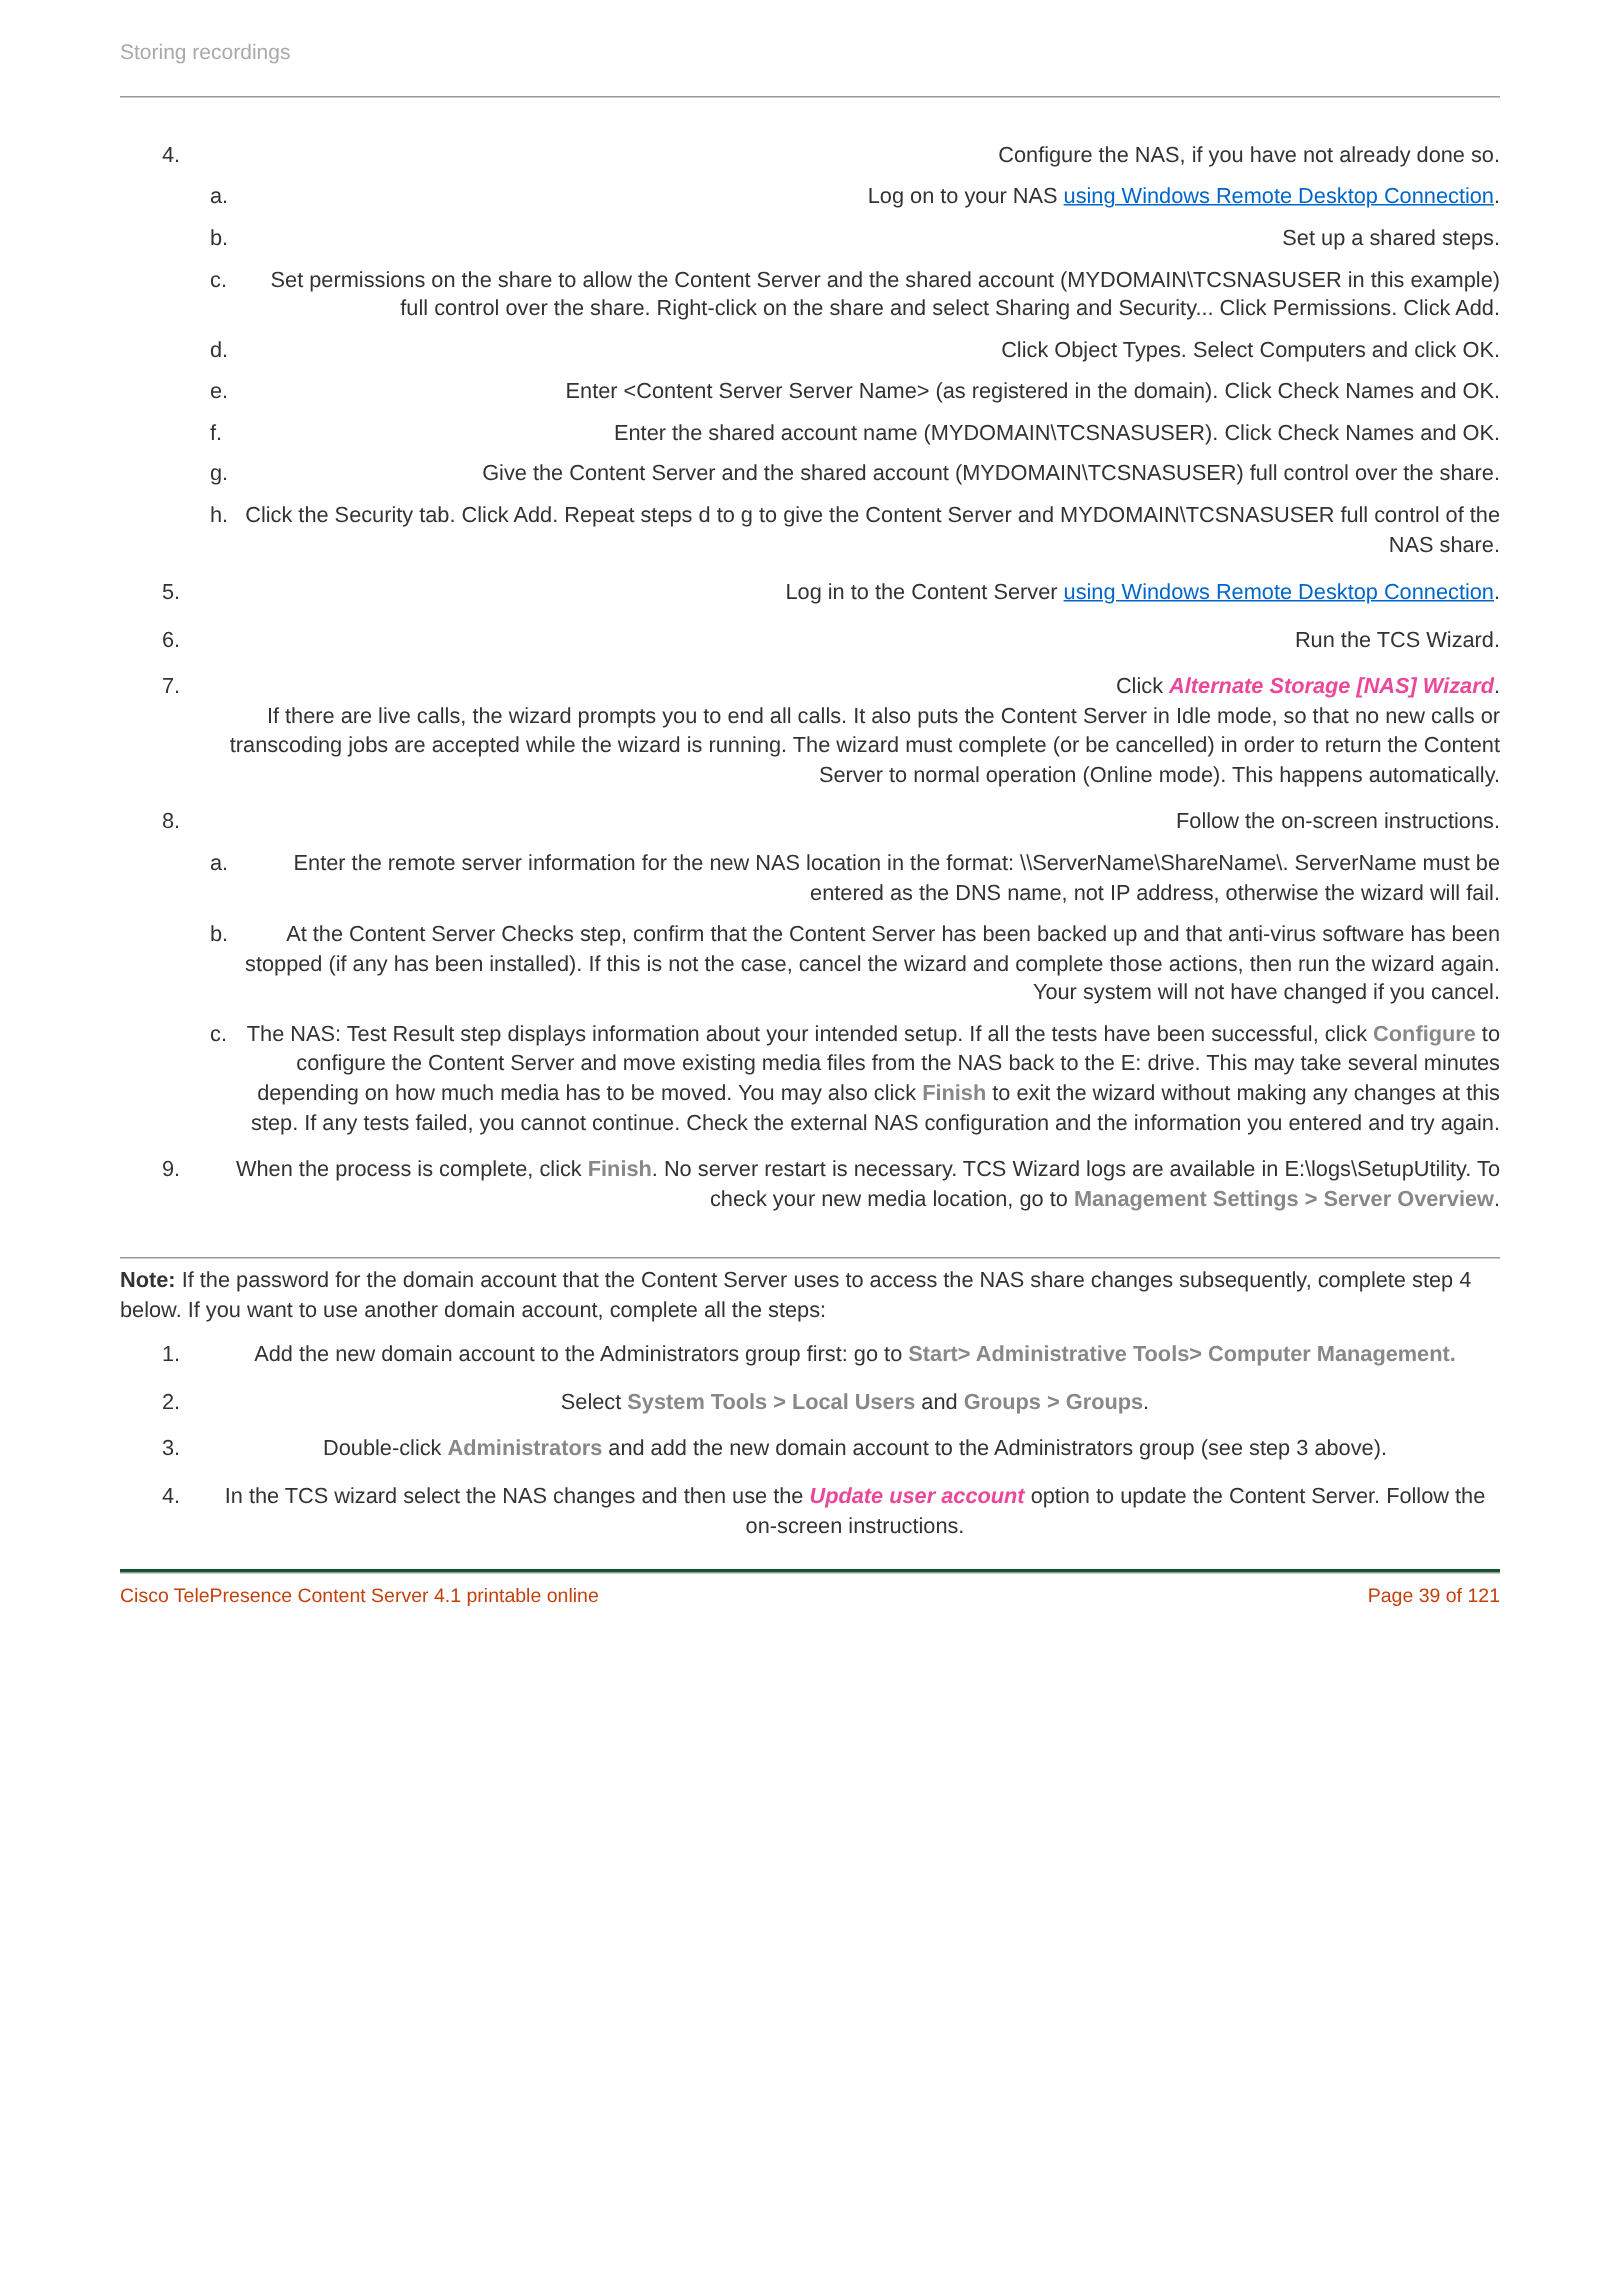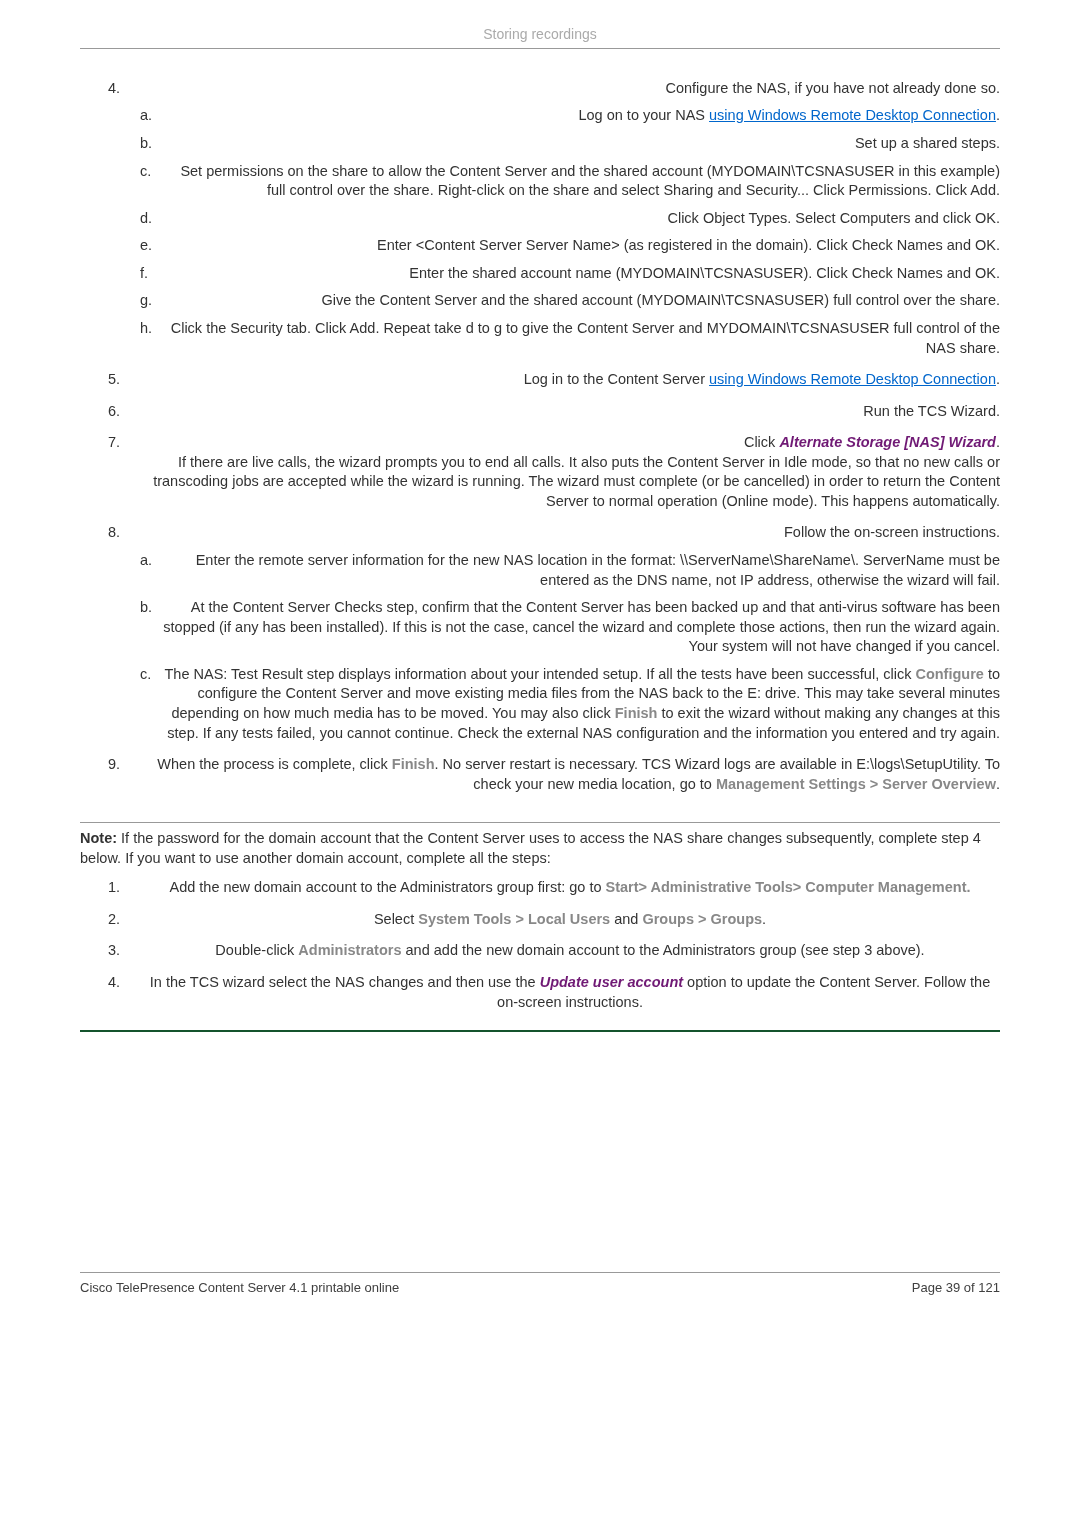--- a/index.html
+++ b/index.html
@@ -6,24 +6,24 @@
   body {
     font-family: Arial, Helvetica, sans-serif;
     font-size: 14.5px;
     line-height: 1.35;
     color: #333;
     background: #fff;
     width: 1080px;
     padding: 25px 80px 20px 80px;
   }
   .header-label {
-    text-align: center;
+    text-align: left;
     color: #aaa;
     font-size: 14px;
-    padding-bottom: 4px;
+    padding-bottom: 20px;
     border-bottom: 1px solid #999;
     margin-bottom: 30px;
   }
   ol.main-list {
     list-style: none;
     counter-reset: item 3;
     padding-left: 28px;
   }
   ol.main-list > li {
     counter-increment: item;
@@ -73,40 +73,39 @@
     content: counter(sub, lower-alpha) ".";
     position: absolute;
     left: 0;
     top: 0;
   }
   a.doc-link {
     color: #0066cc;
     text-decoration: underline;
   }
   .ui-label-bold-italic {
-    color: #701a75;
+    color: #ec4899;
     font-weight: bold;
     font-style: italic;
   }
   .ui-label-bold {
     color: #888;
     font-weight: bold;
   }
   .note-box {
     border-top: 1px solid #999;
     border-bottom: 2px solid #14532d;
     margin-top: 28px;
     padding: 6px 0 6px 0;
   }
   .footer {
     position: relative;
-    margin-top: 240px;
     border-top: 1px solid #999;
     padding-top: 6px;
-    color: #404040;
+    color: #c2410c;
     font-size: 13px;
     display: flex;
     justify-content: space-between;
   }
 </style>
 </head>
 <body>
 
 <div class="header-label">
   <span>Storing recordings</span>
@@ -119,21 +118,21 @@
     <ol class="sub-list">
       <li>
         <span>Log on to your NAS </span><a href="#" class="doc-link">using Windows Remote Desktop Connection</a><span>.</span>
       </li>
       <li>Set up a shared steps.</li>
       <li>Set permissions on the share to allow the Content Server and the shared account (MYDOMAIN\TCSNASUSER in this example) full control over the share. Right-click on the share and select Sharing and Security... Click Permissions. Click Add.</li>
       <li>Click Object Types. Select Computers and click OK.</li>
       <li>Enter &lt;Content Server Server Name&gt; (as registered in the domain). Click Check Names and OK.</li>
       <li>Enter the shared account name (MYDOMAIN\TCSNASUSER). Click Check Names and OK.</li>
       <li>Give the Content Server and the shared account (MYDOMAIN\TCSNASUSER) full control over the share.</li>
-      <li>Click the Security tab. Click Add. Repeat take d to g to give the Content Server and MYDOMAIN\TCSNASUSER full control of the NAS share.</li>
+      <li>Click the Security tab. Click Add. Repeat steps d to g to give the Content Server and MYDOMAIN\TCSNASUSER full control of the NAS share.</li>
     </ol>
   </li>
 
   <li>
     <span>Log in to the Content Server </span><a href="#" class="doc-link">using Windows Remote Desktop Connection</a><span>.</span>
   </li>
 
   <li>Run the TCS Wizard.</li>
 
   <li>

